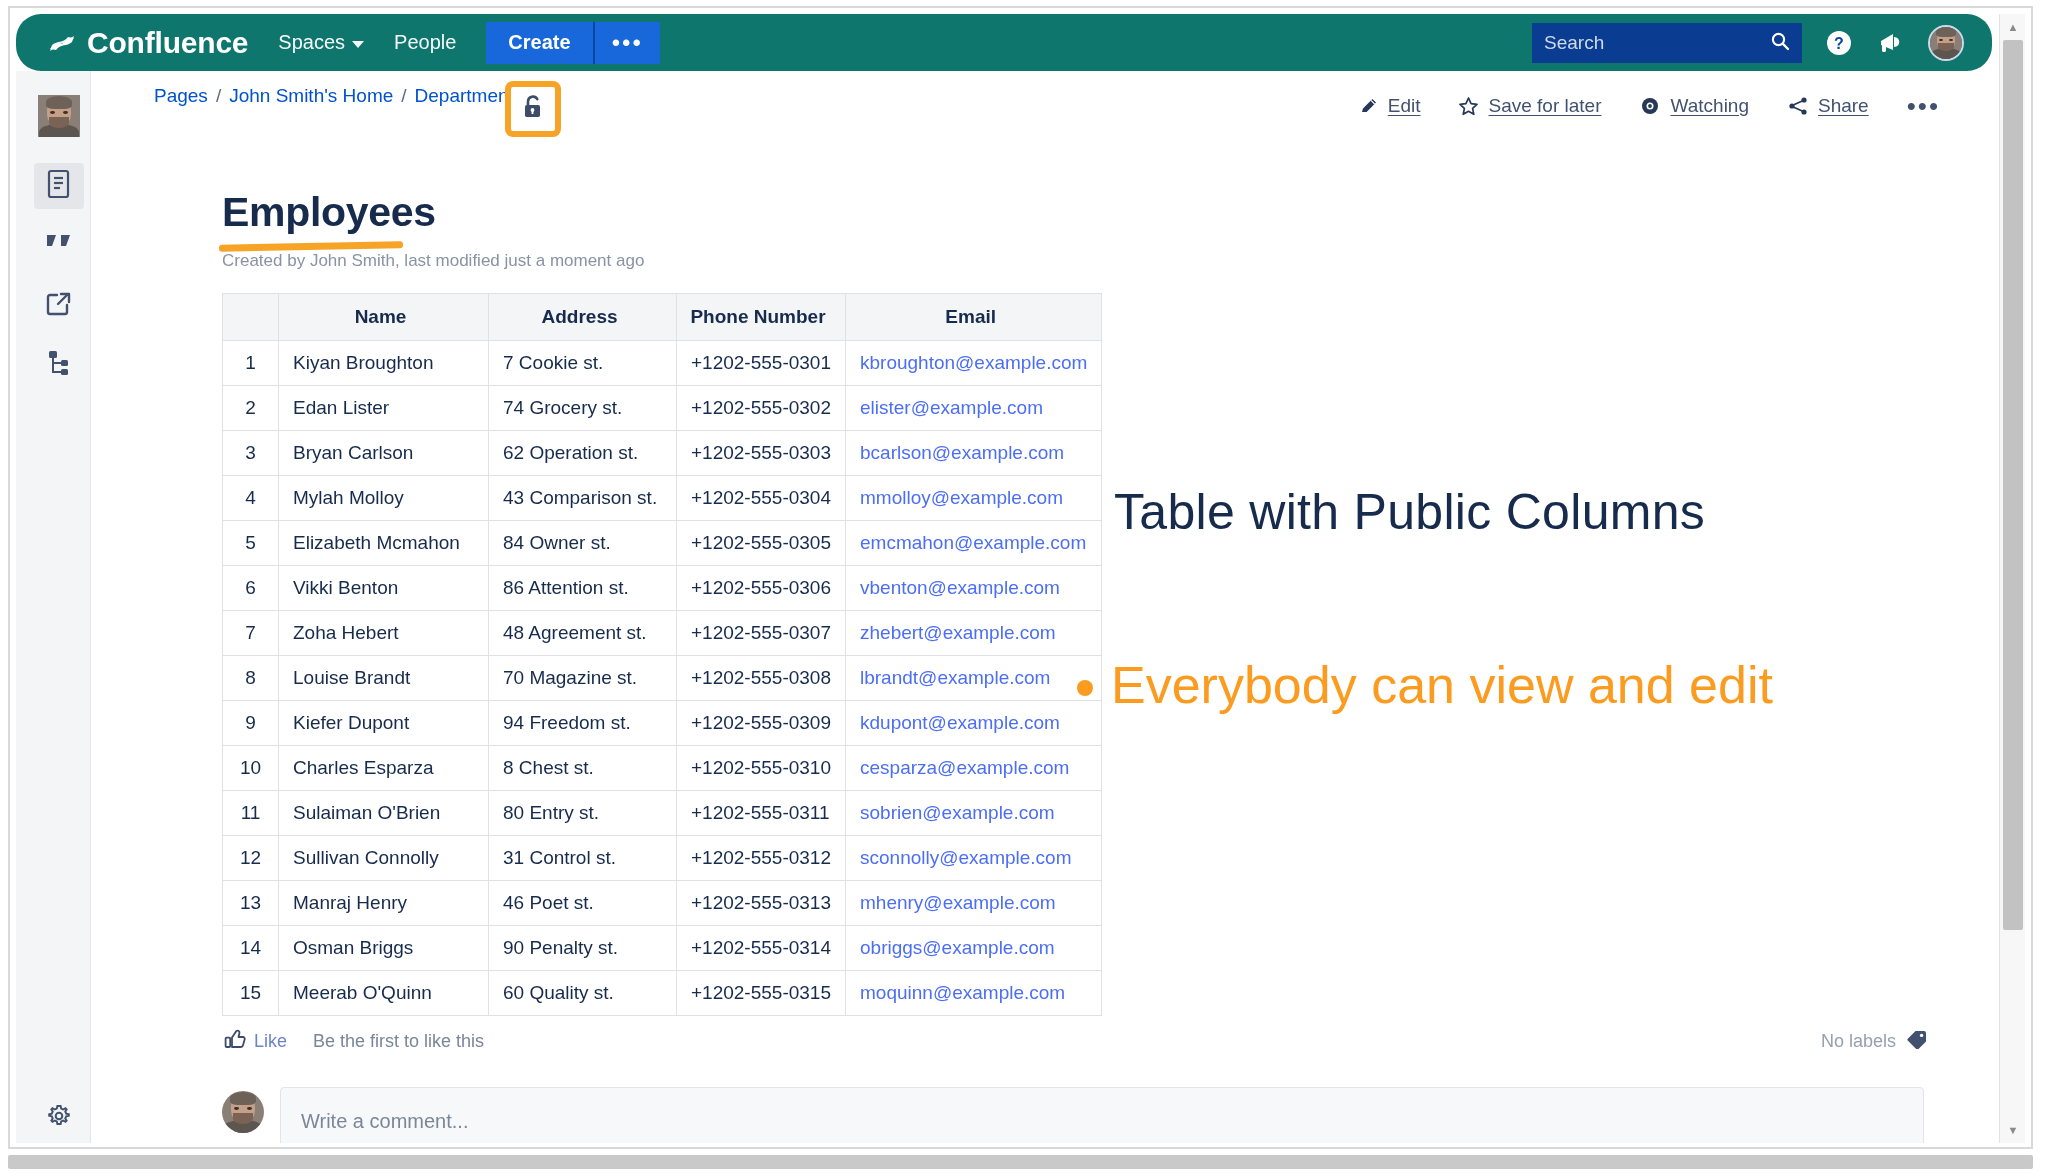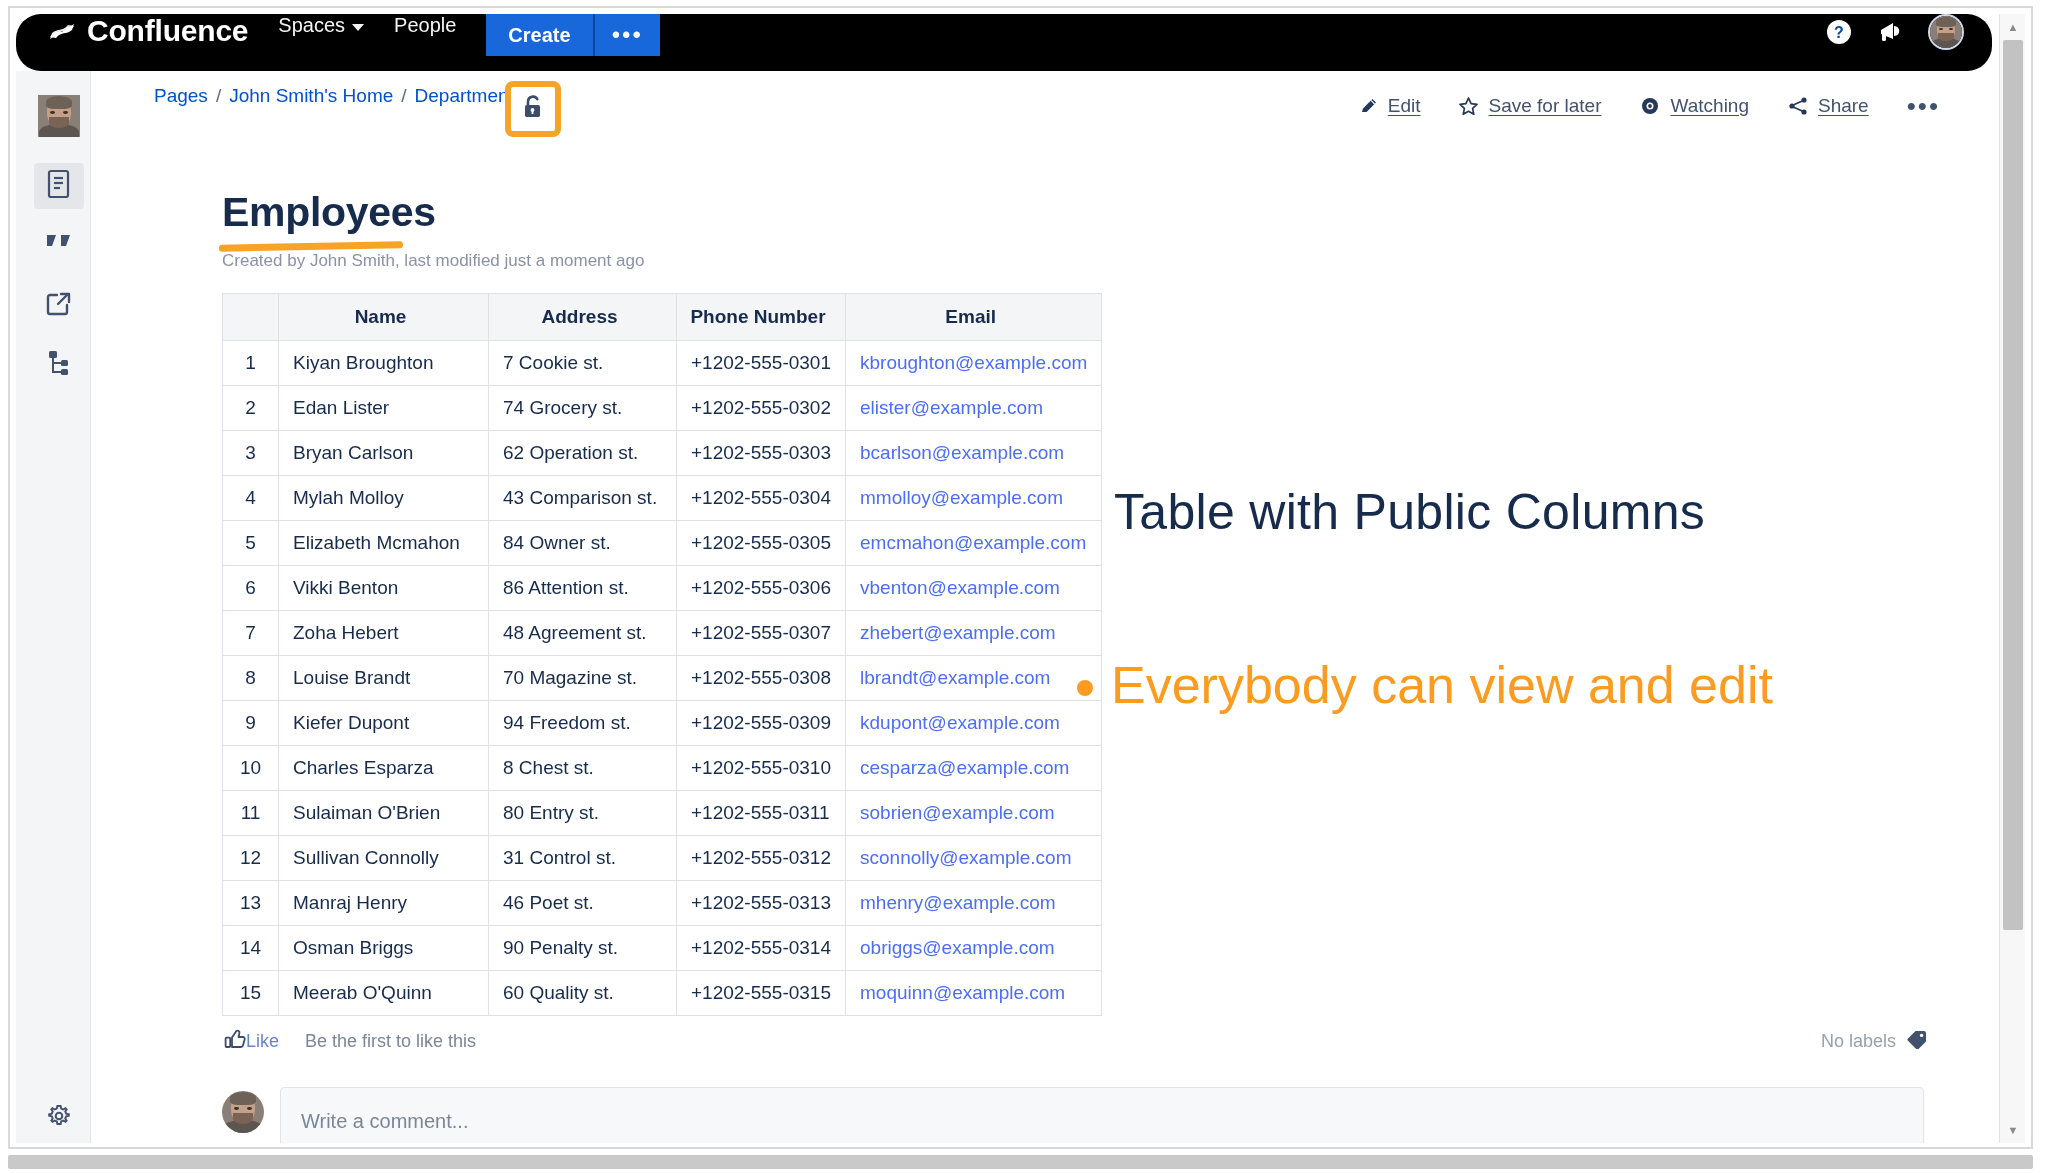--- a/index.html
+++ b/index.html
@@ -24,22 +24,22 @@
     left: 6px; top: 6px;
     width: 2009px; height: 1129px;
     background: #ffffff;
     overflow: hidden;
   }
 
   
   #topnav {
     position: absolute; left: 0; top: 0;
     width: 1976px; height: 57px;
-    background: #000000;
-    display: flex; align-items: flex-start; border-radius: 25px;
+    background: #0f766e;
+    display: flex; align-items: center; border-radius: 25px;
   }
   .nav-logo {
     display: flex; align-items: center; gap: 11px;
     margin-left: 32px;
     color: #ffffff;
   }
   .nav-logo-mark { width: 28px; height: 28px; position: relative; }
   .nav-logo-text { font-size: 30px; font-weight: 600; letter-spacing: -0.2px; }
   .nav-link {
     color: #ffffff; font-size: 20px; margin-left: 30px;
@@ -255,21 +255,21 @@
     width: 16px; height: 16px; border-radius: 50%;
     background: #fb9c20; flex: none; margin-top: 6px;
   }
 
   
   #like-row {
     position: absolute; left: 132px; top: 958px;
     display: flex; align-items: center; gap: 26px;
     font-size: 18px;
   }
-  #like-row .like-btn { display: flex; align-items: center; gap: 0; color: #6b85c4; }
+  #like-row .like-btn { display: flex; align-items: center; gap: 8px; color: #6b85c4; }
   #like-row .like-hint { color: #7a8699; }
 
   #labels-row {
     position: absolute; right: 64px; top: 958px;
     display: flex; align-items: center; gap: 10px;
     font-size: 18px; color: #97a0af;
   }
 
   
   #comment-avatar {
@@ -337,20 +337,29 @@
     </div>
 
     <div class="nav-link">
       <span>People</span>
     </div>
 
     <div id="create-btn">Create</div>
     <div id="create-more-btn">•••</div>
 
     <div id="nav-right">
+      <div id="search-box">
+        <input id="search-input" type="text" placeholder="Search" style="">
+        <span>
+          <svg width="20" height="20" viewBox="0 0 20 20">
+            <circle cx="8.5" cy="8.5" r="5.6" fill="none" stroke="#ffffff" stroke-width="2.1"></circle>
+            <line x1="12.7" y1="12.7" x2="18" y2="18" stroke="#ffffff" stroke-width="2.4" stroke-linecap="round"></line>
+          </svg>
+        </span>
+      </div>
 
       <div class="nav-icon-btn">
         <svg width="28" height="28" viewBox="0 0 28 28">
           <circle cx="14" cy="14" r="12" fill="#ffffff"></circle>
           <text x="14" y="20" font-size="16" font-weight="700" text-anchor="middle" fill="#0747a6" font-family="Liberation Sans, sans-serif">?</text>
         </svg>
       </div>
 
       <div class="nav-icon-btn">
         <svg width="28" height="26" viewBox="0 0 28 26">

